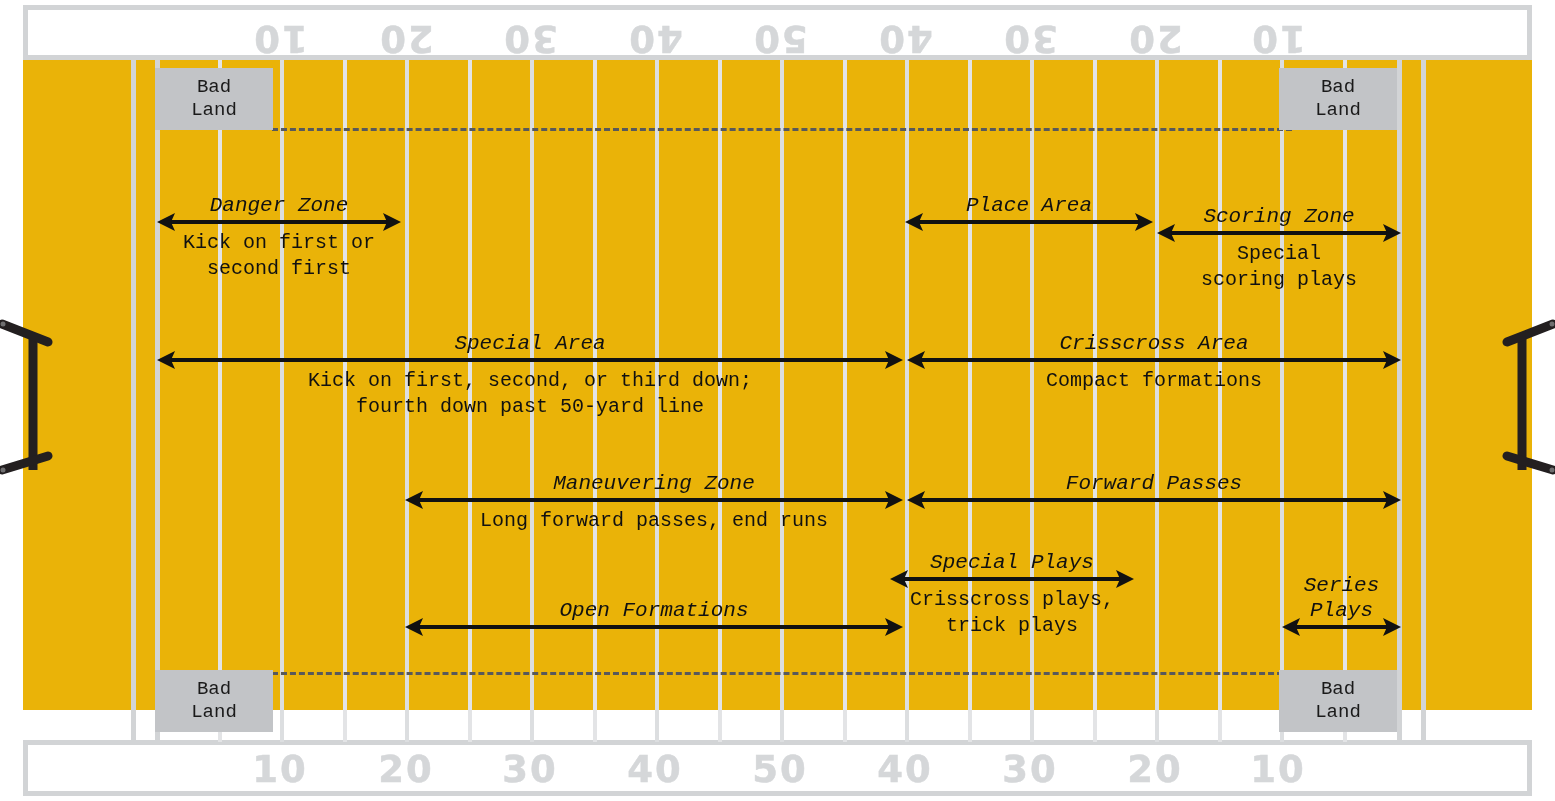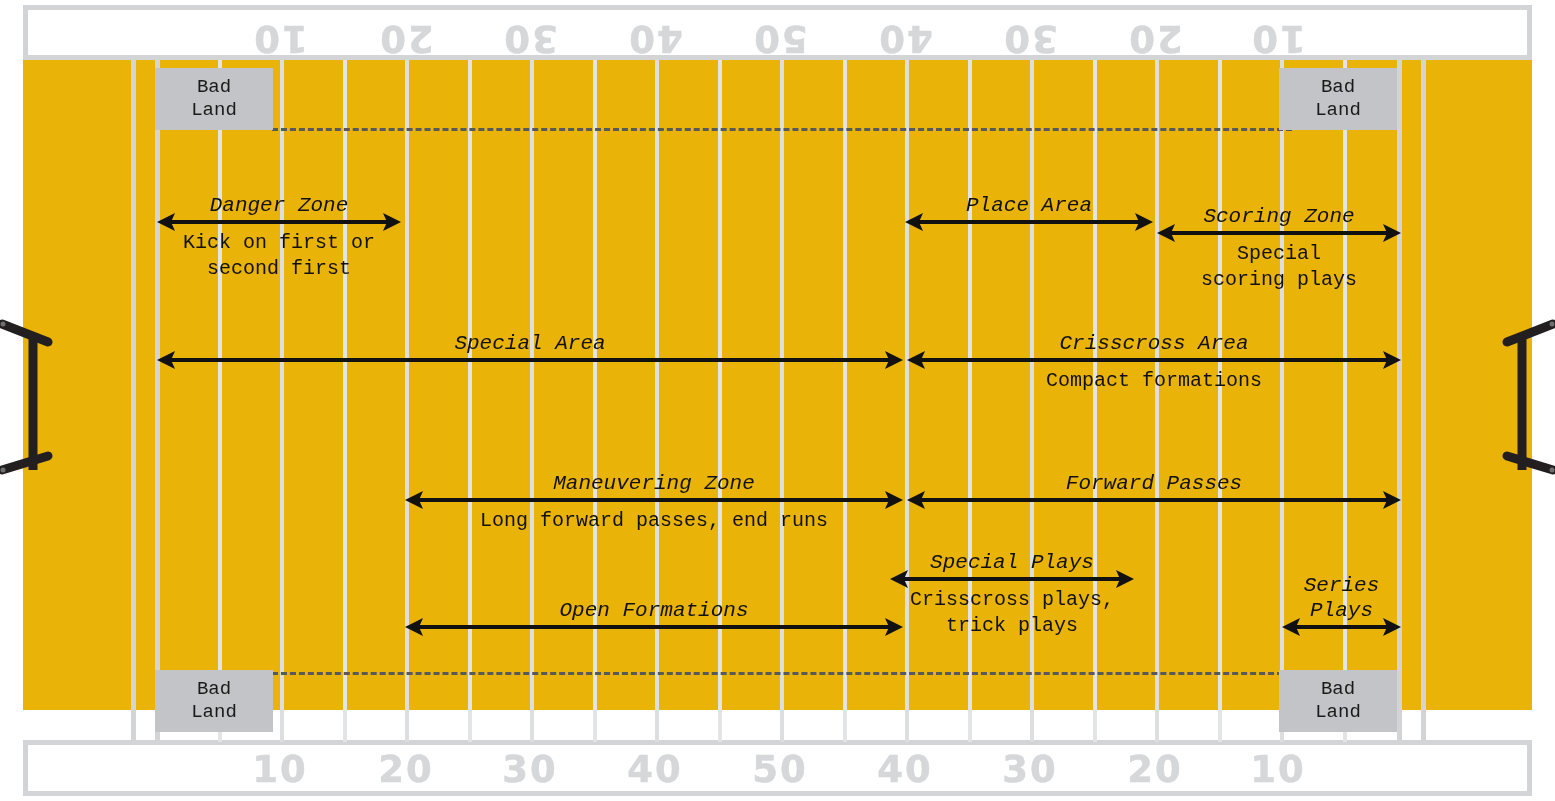--- a/index.html
+++ b/index.html
@@ -236,20 +236,22 @@
     </div>
 
     <div class="grp" style="left:134px;top:298px;width:746px;height:4px;">
       <div class="ttl">Special Area</div>
       <svg width="746" height="4" viewBox="0 0 746 4">
         <line x1="10" y1="2" x2="736" y2="2" stroke="#111" stroke-width="4"></line>
         <polygon points="0,2 18,-7 14,2 18,11" fill="#111"></polygon>
         <polygon points="746,2 728,-7 732,2 728,11" fill="#111"></polygon>
       </svg>
       <div class="sub">
+        <div>Kick on first, second, or third down;</div>
+        <div>fourth down past 50-yard line</div>
       </div>
     </div>
 
     <div class="grp" style="left:884px;top:298px;width:494px;height:4px;">
       <div class="ttl">Crisscross Area</div>
       <svg width="494" height="4" viewBox="0 0 494 4">
         <line x1="10" y1="2" x2="484" y2="2" stroke="#111" stroke-width="4"></line>
         <polygon points="0,2 18,-7 14,2 18,11" fill="#111"></polygon>
         <polygon points="494,2 476,-7 480,2 476,11" fill="#111"></polygon>
       </svg>

